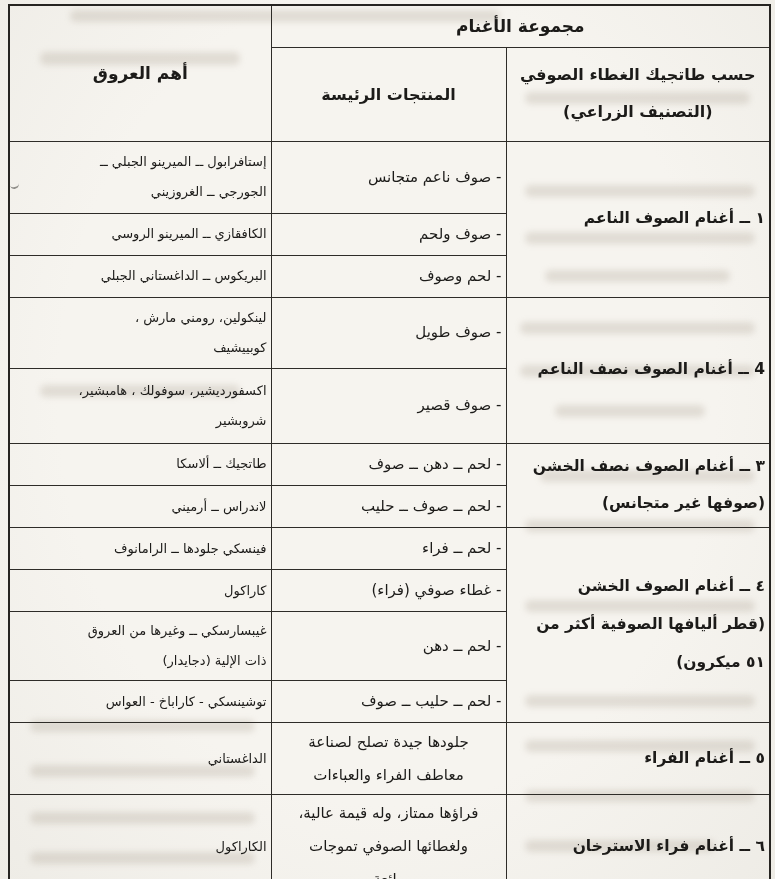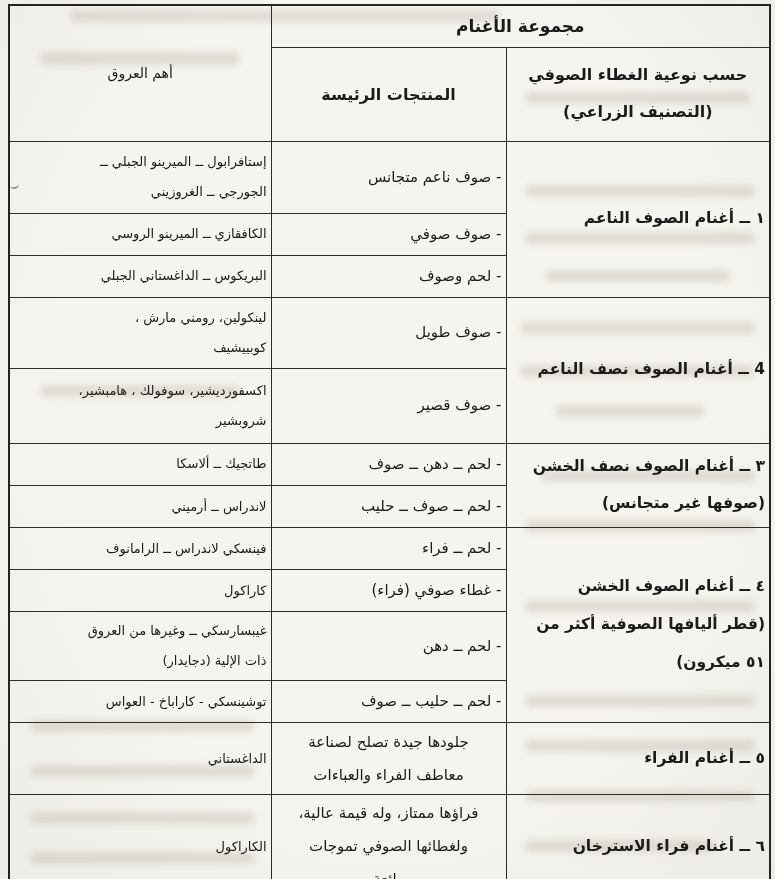--- a/index.html
+++ b/index.html
@@ -52,21 +52,21 @@
   .t-title{
     text-align:center;font-weight:bold;font-size:17px;letter-spacing:.2px;
   }
   .h-class{
     text-align:center;font-weight:bold;font-size:16px;line-height:2.3;
   }
   .h-prod{
     text-align:center;font-weight:bold;font-size:16px;margin-left:40px;
   }
   .h-breed{
-    text-align:center;font-weight:normal;font-size:14px;
+    text-align:center;font-weight:bold;font-size:17px;
   }
   .c-class{
     text-align:right;font-weight:bold;font-size:15.5px;
     padding:0 12px 0 6px;line-height:2.45;
   }
   .c-prod{
     text-align:right;font-size:15px;
     padding:0 13px 0 6px;line-height:2.2;margin-left:13px;
   }
   .c-prod.center{
@@ -110,35 +110,35 @@
       <col style="width:264px">
       <col style="width:235px">
       <col style="width:262px">
     </colgroup>
     <thead>
       <tr class="hr1">
         <th class="t-title" colspan="2">مجموعة الأغنام</th>
         <th class="h-breed" rowspan="2">أهم العروق</th>
       </tr>
       <tr class="hr2">
-        <th class="h-class">حسب نوعية الغطاء الصوفي
+        <th class="h-class">حسب طاتجيك الغطاء الصوفي
 (التصنيف الزراعي)</th>
         <th class="h-prod">المنتجات الرئيسة</th>
       </tr>
     </thead>
     <tbody>
 
       <tr class="rg1a">
         <td class="c-class" rowspan="3">١ ــ أغنام الصوف الناعم</td>
         <td class="c-prod">- صوف ناعم متجانس</td>
         <td class="c-breed">إستافرابول ــ الميرينو الجبلي ــ
 الجورجي ــ الغروزيني</td>
       </tr>
       <tr class="rg1b">
-        <td class="c-prod">- صوف صوفي</td>
+        <td class="c-prod">- صوف ولحم</td>
         <td class="c-breed">الكافقازي ــ الميرينو الروسي</td>
       </tr>
       <tr class="rg1c">
         <td class="c-prod">- لحم وصوف</td>
         <td class="c-breed">البريكوس ــ الداغستاني الجبلي</td>
       </tr>
 
       <tr class="rg2a">
         <td class="c-class" rowspan="2">4 ــ أغنام الصوف نصف الناعم</td>
         <td class="c-prod">- صوف طويل</td>
@@ -160,21 +160,21 @@
       <tr class="rg3b">
         <td class="c-prod">- لحم ــ صوف ــ حليب</td>
         <td class="c-breed">لاندراس ــ أرميني</td>
       </tr>
 
       <tr class="rg4a">
         <td class="c-class" rowspan="4">٤ ــ أغنام الصوف الخشن
 (قطر أليافها الصوفية أكثر من
 ٥١ ميكرون)</td>
         <td class="c-prod">- لحم ــ فراء</td>
-        <td class="c-breed">فينسكي لاندراس ــ الرامانوف</td>
+        <td class="c-breed">فينسكي جلودها ــ الرامانوف</td>
       </tr>
       <tr class="rg4b">
         <td class="c-prod">- غطاء صوفي (فراء)</td>
         <td class="c-breed">كاراكول</td>
       </tr>
       <tr class="rg4c">
         <td class="c-prod">- لحم ــ دهن</td>
         <td class="c-breed">غيبسارسكي ــ وغيرها من العروق
 ذات الإلية (دجايدار)</td>
       </tr>

